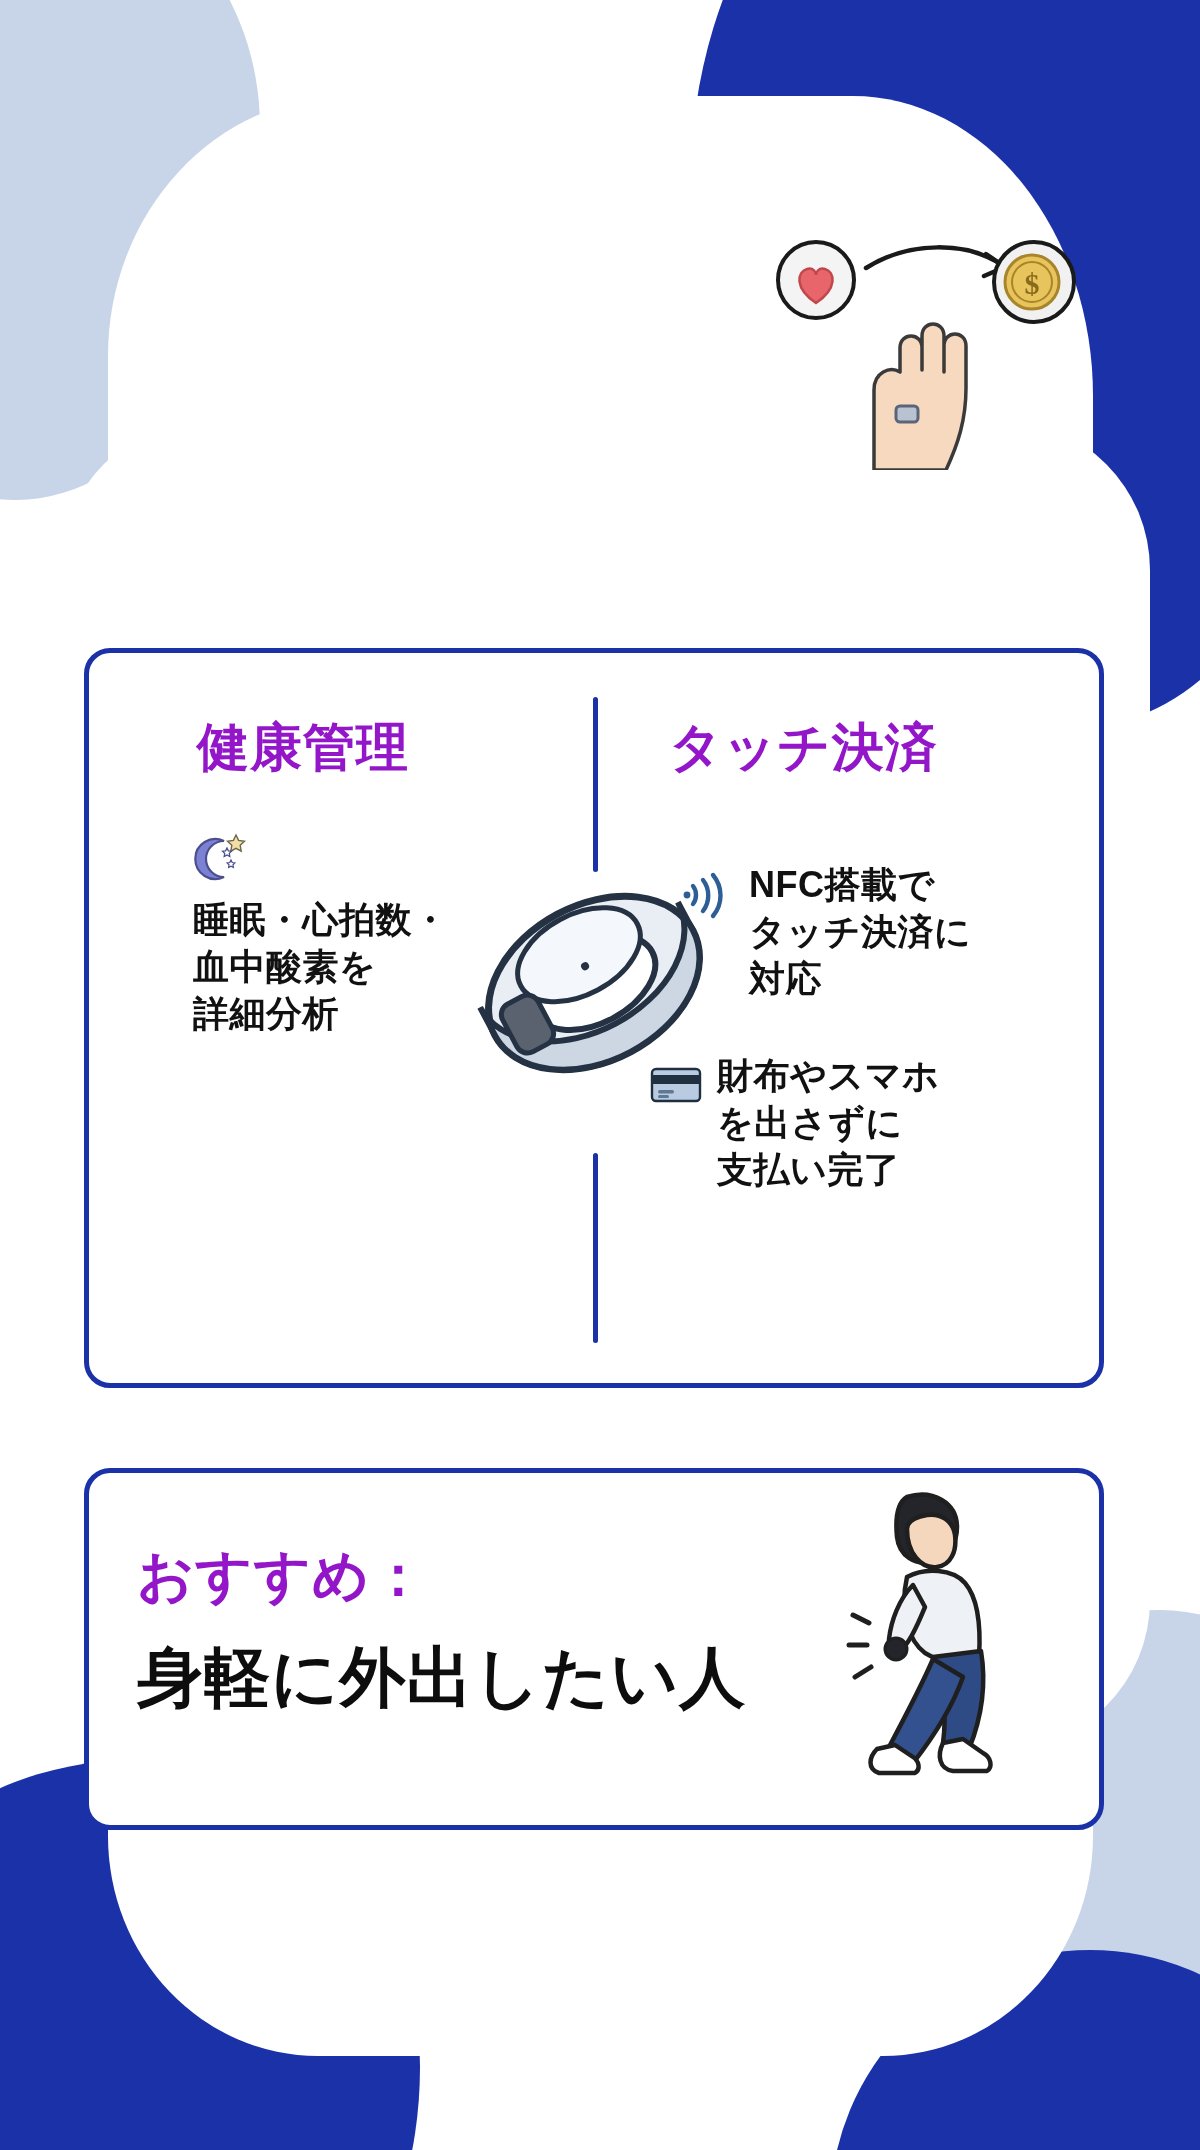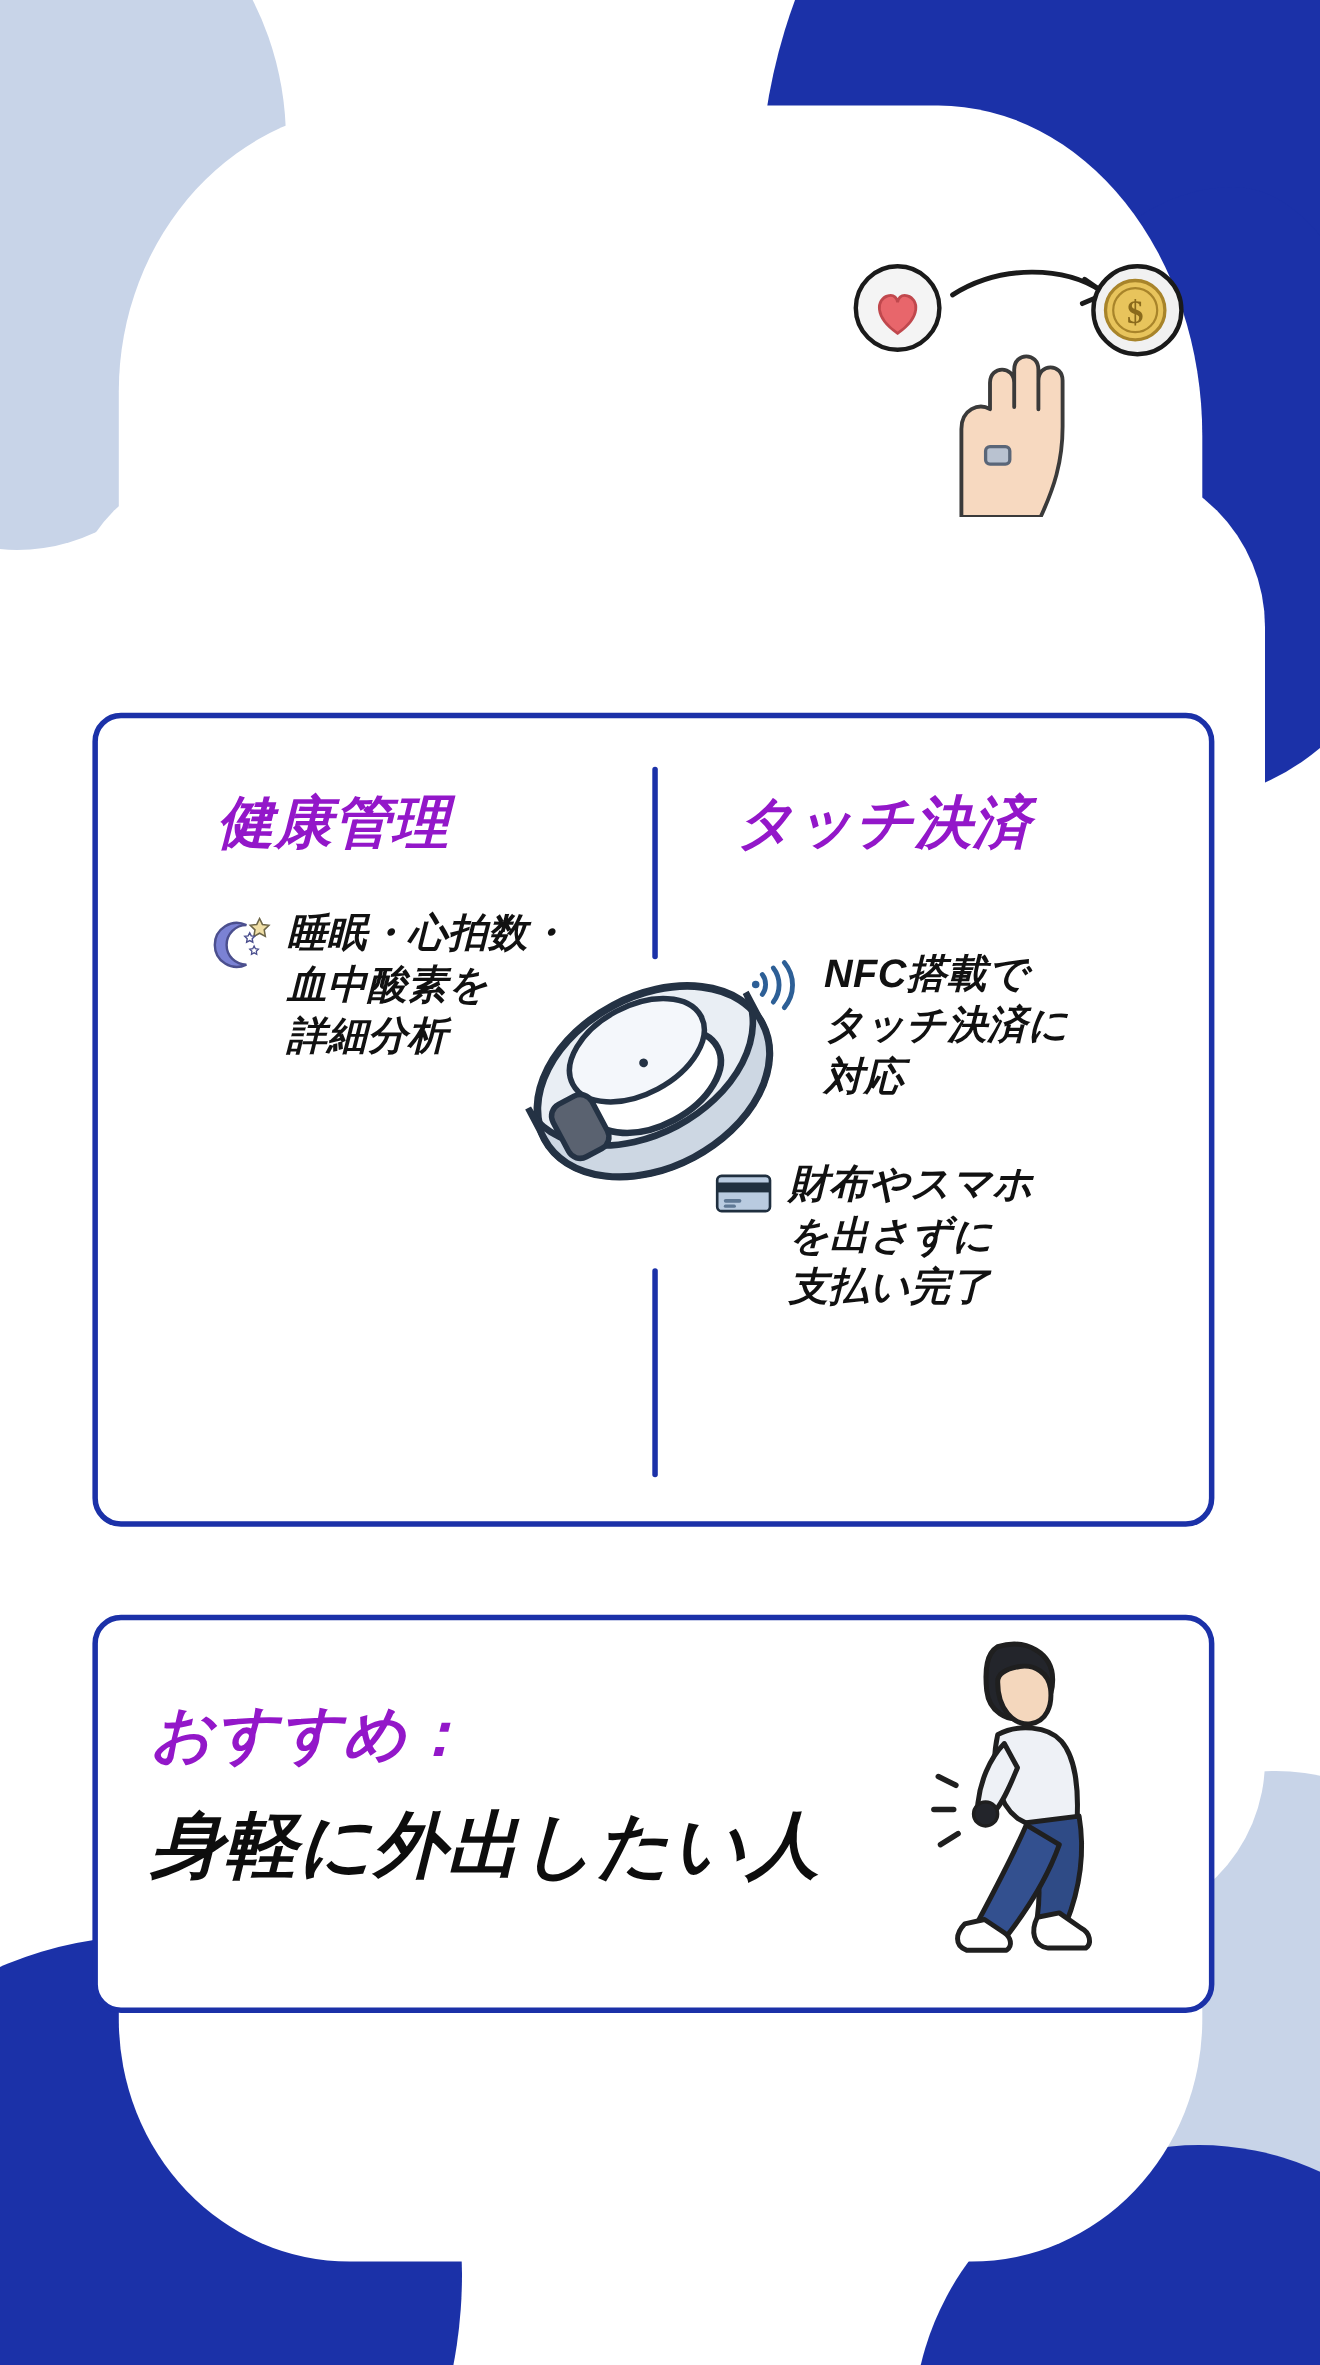--- a/index.html
+++ b/index.html
@@ -133,21 +133,20 @@
     height: 250px;
   }
 
   
   .card {
     position: absolute;
     box-sizing: border-box;
     background: #ffffff;
     border: 5px solid #1b31a8;
     border-radius: 26px;
-    font-style: italic;
   }
   #features-card {
     left: 84px;
     top: 648px;
     width: 1020px;
     height: 740px;
   }
   #recommend-card {
     left: 84px;
     top: 1468px;
@@ -191,21 +190,21 @@
   .feat .icon svg { display: block; width: 100%; height: 100%; }
   .feat .txt {
     font-size: 36px;
     font-weight: 800;
     color: #111111;
     line-height: 1.30;
     letter-spacing: 0.5px;
     white-space: pre-line;
   }
 
-  #feat-sleep  { left: 104px; top: 172px; width: 400px; }
+  #feat-sleep  { left: 104px; top: 172px; width: 400px; flex-direction: column; }
   #feat-skin   { left: 104px; top: 400px; width: 400px; }
   #feat-nfc    { left: 592px; top: 170px; width: 420px; margin-top: 39px; }
   #feat-wallet { left: 560px; top: 400px; width: 430px; }
 
   
   .icon-stack {
     flex: 0 0 auto;
     width: 54px;
     display: flex;
     flex-direction: column;

